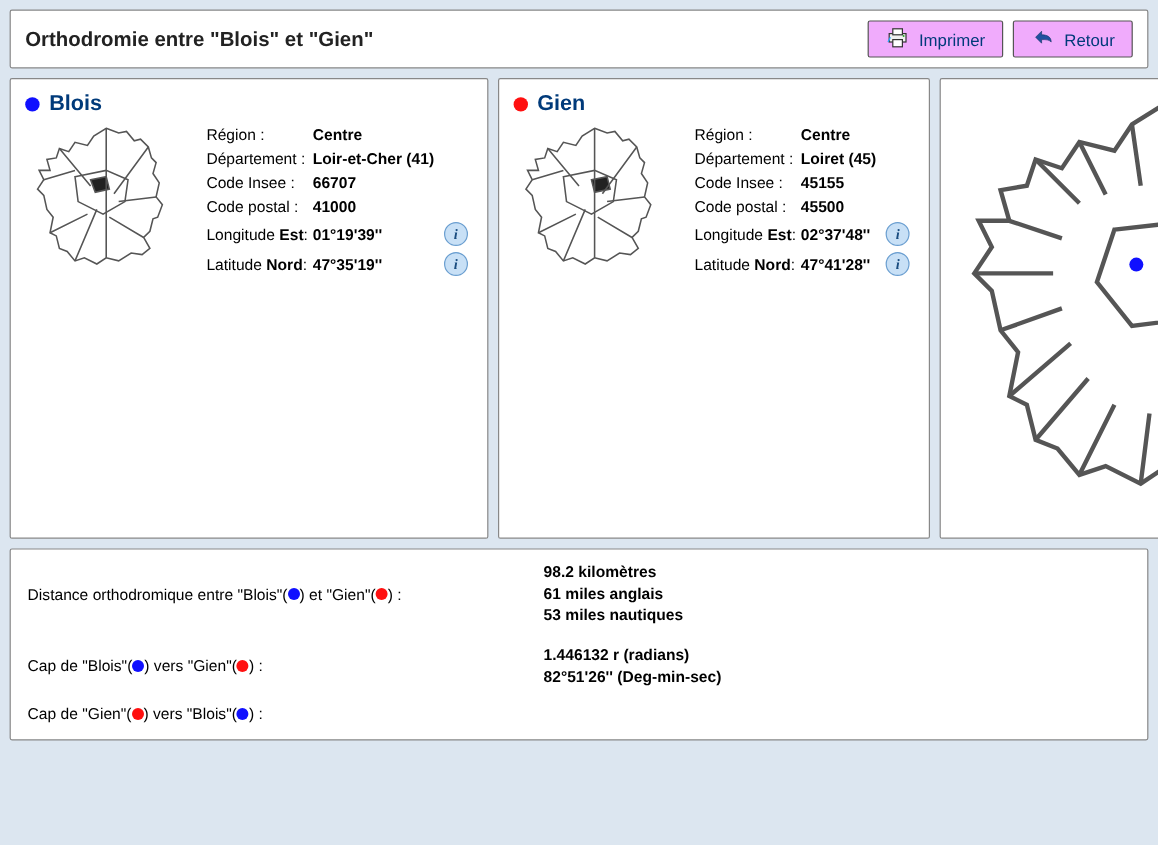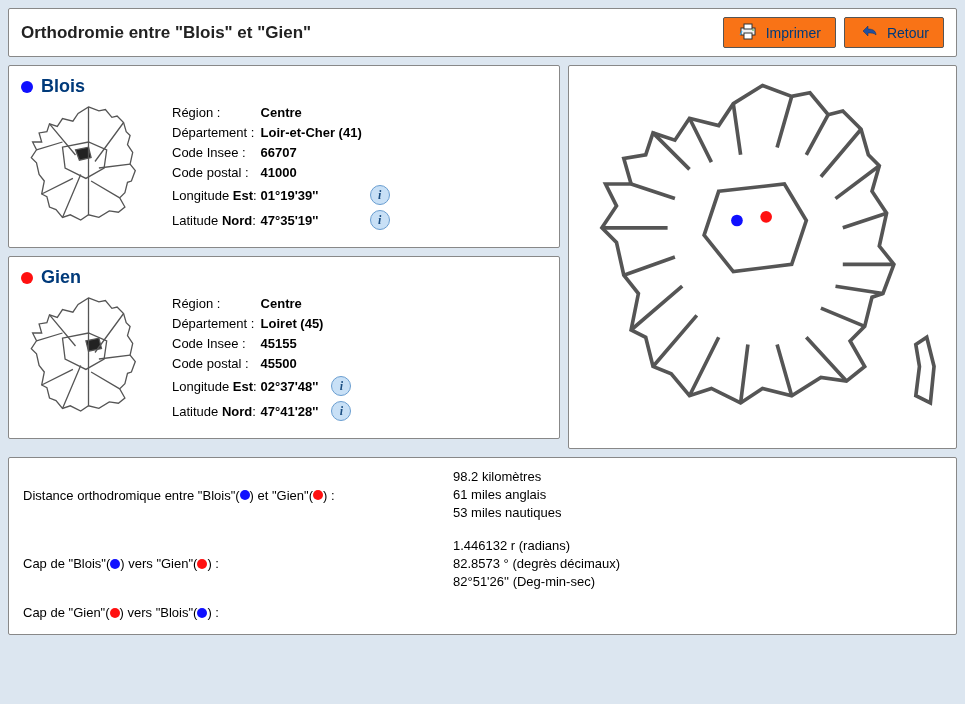--- a/index.html
+++ b/index.html
@@ -30,39 +30,39 @@
     font-size: 17px;
     font-weight: bold;
     color: #222;
   }
   .header-buttons {
     display: flex;
     gap: 8px;
   }
   .hbtn {
     border: 1px solid #555;
-    background: #f97316;
+    background: #f0abfc;
     padding: 4px 14px;
     font-size: 14px;
     color: #003a7a;
     cursor: pointer;
     display: flex;
     align-items: center;
     gap: 8px;
     border-radius: 2px;
   }
   .main-row {
     display: flex;
     gap: 8px;
     margin-bottom: 8px;
   }
   .left-col {
     flex: 0 0 552px;
     display: flex;
-    flex-direction: column;
+    flex-direction: row;
     gap: 8px;
   }
   .panel {
     background: #fff;
     border: 1px solid #888;
     border-radius: 2px;
   }
   .city-panel {
     padding: 10px 12px 14px 12px;
   }
@@ -142,21 +142,21 @@
     display: flex;
     align-items: center;
     margin-bottom: 14px;
   }
   .result-block:last-child { margin-bottom: 0; }
   .result-label {
     width: 430px;
     flex-shrink: 0;
   }
   .result-values {
-    font-weight: normal;
+    font-weight: bold;
   }
   .result-values div {
     line-height: 1.4;
   }
   .inline-dot {
     width: 10px;
     height: 10px;
     border-radius: 50%;
     display: inline-block;
     vertical-align: middle;
@@ -332,21 +332,20 @@
         <div>53 miles nautiques</div>
       </div>
     </div>
 
     <div class="result-block">
       <div class="result-label">
         <span>Cap de "Blois"(</span><span class="inline-dot dot-blue"></span><span>) vers "Gien"(</span><span class="inline-dot dot-red"></span><span>) :</span>
       </div>
       <div class="result-values">
         <div>1.446132 r (radians)</div>
-        <div>82.8573 ° (degrès décimaux)</div>
         <div>82°51'26'' (Deg-min-sec)</div>
       </div>
     </div>
 
     <div class="result-block">
       <div class="result-label">
         <span>Cap de "Gien"(</span><span class="inline-dot dot-red"></span><span>) vers "Blois"(</span><span class="inline-dot dot-blue"></span><span>) :</span>
       </div>
     </div>
 

